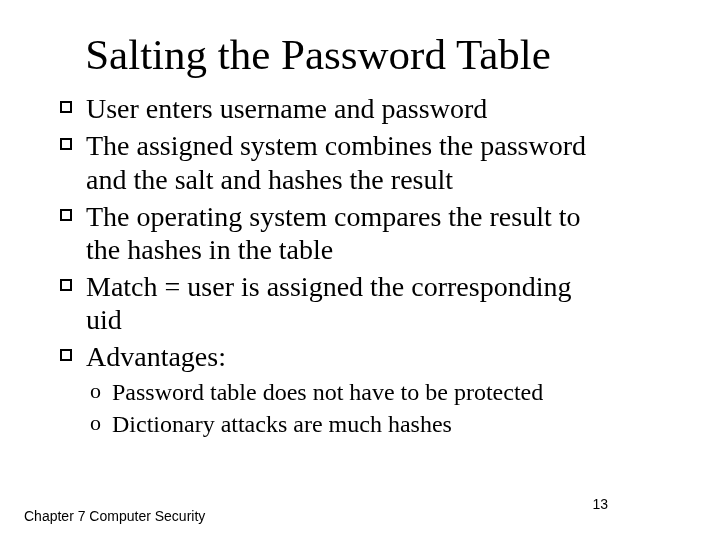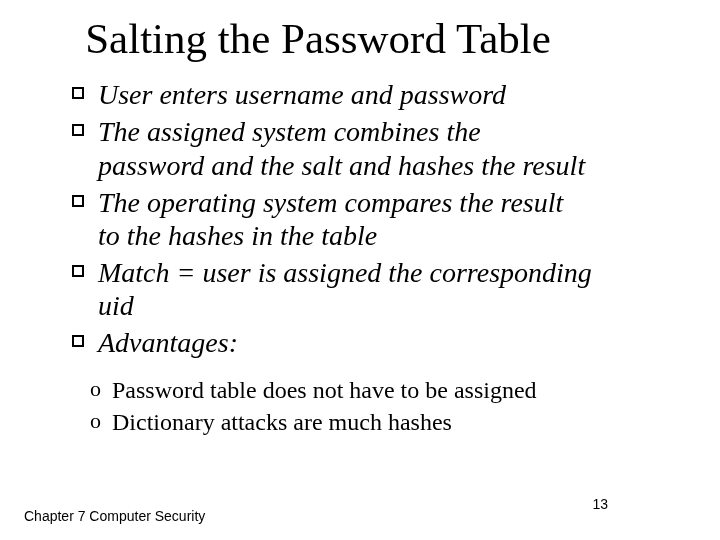--- a/index.html
+++ b/index.html
@@ -11,34 +11,33 @@
     font-family: "Comic Sans MS", "Comic Sans", cursive;
     color: #000;
     overflow: hidden;
     position: relative;
   }
   .slide {
     width: 636px;
     height: 540px;
     position: relative;
     box-sizing: border-box;
-    padding: 8px 28px 0 28px;
+    padding: 24px 28px 0 28px;
   }
   .title {
     text-align: center;
     font-size: 43px;
     line-height: 1.08;
     margin: 8px 0 14px 0;
     font-weight: 400;
   }
   ul.main {
     list-style: none;
-    margin: 16px;
+    margin: 4px;
     padding: 0 0 0 28px;
-    font-style: italic;
   }
   ul.main > li {
     position: relative;
     font-size: 28px;
     line-height: 1.18;
     margin: 0 0 4px 0;
     padding-left: 26px;
   }
   ul.main > li::before {
     content: "";
@@ -96,20 +95,20 @@
 
   <ul class="main">
     <li><span>User enters username and password</span></li>
     <li><span>The assigned system combines the password and the salt and hashes the result</span></li>
     <li><span>The operating system compares the result to the hashes in the table</span></li>
     <li><span>Match = user is assigned the corresponding uid</span></li>
     <li><span>Advantages:</span></li>
   </ul>
 
   <ul class="sub">
-    <li><span>Password table does not have to be assigned</span></li>
+    <li><span>Password table does not have to be protected</span></li>
     <li><span>Dictionary attacks are much hashes</span></li>
   </ul>
 
   <div class="footer-left">Chapter 7   Computer Security</div>
   <div class="footer-right">13</div>
 
 </div>
 
 </body></html>

